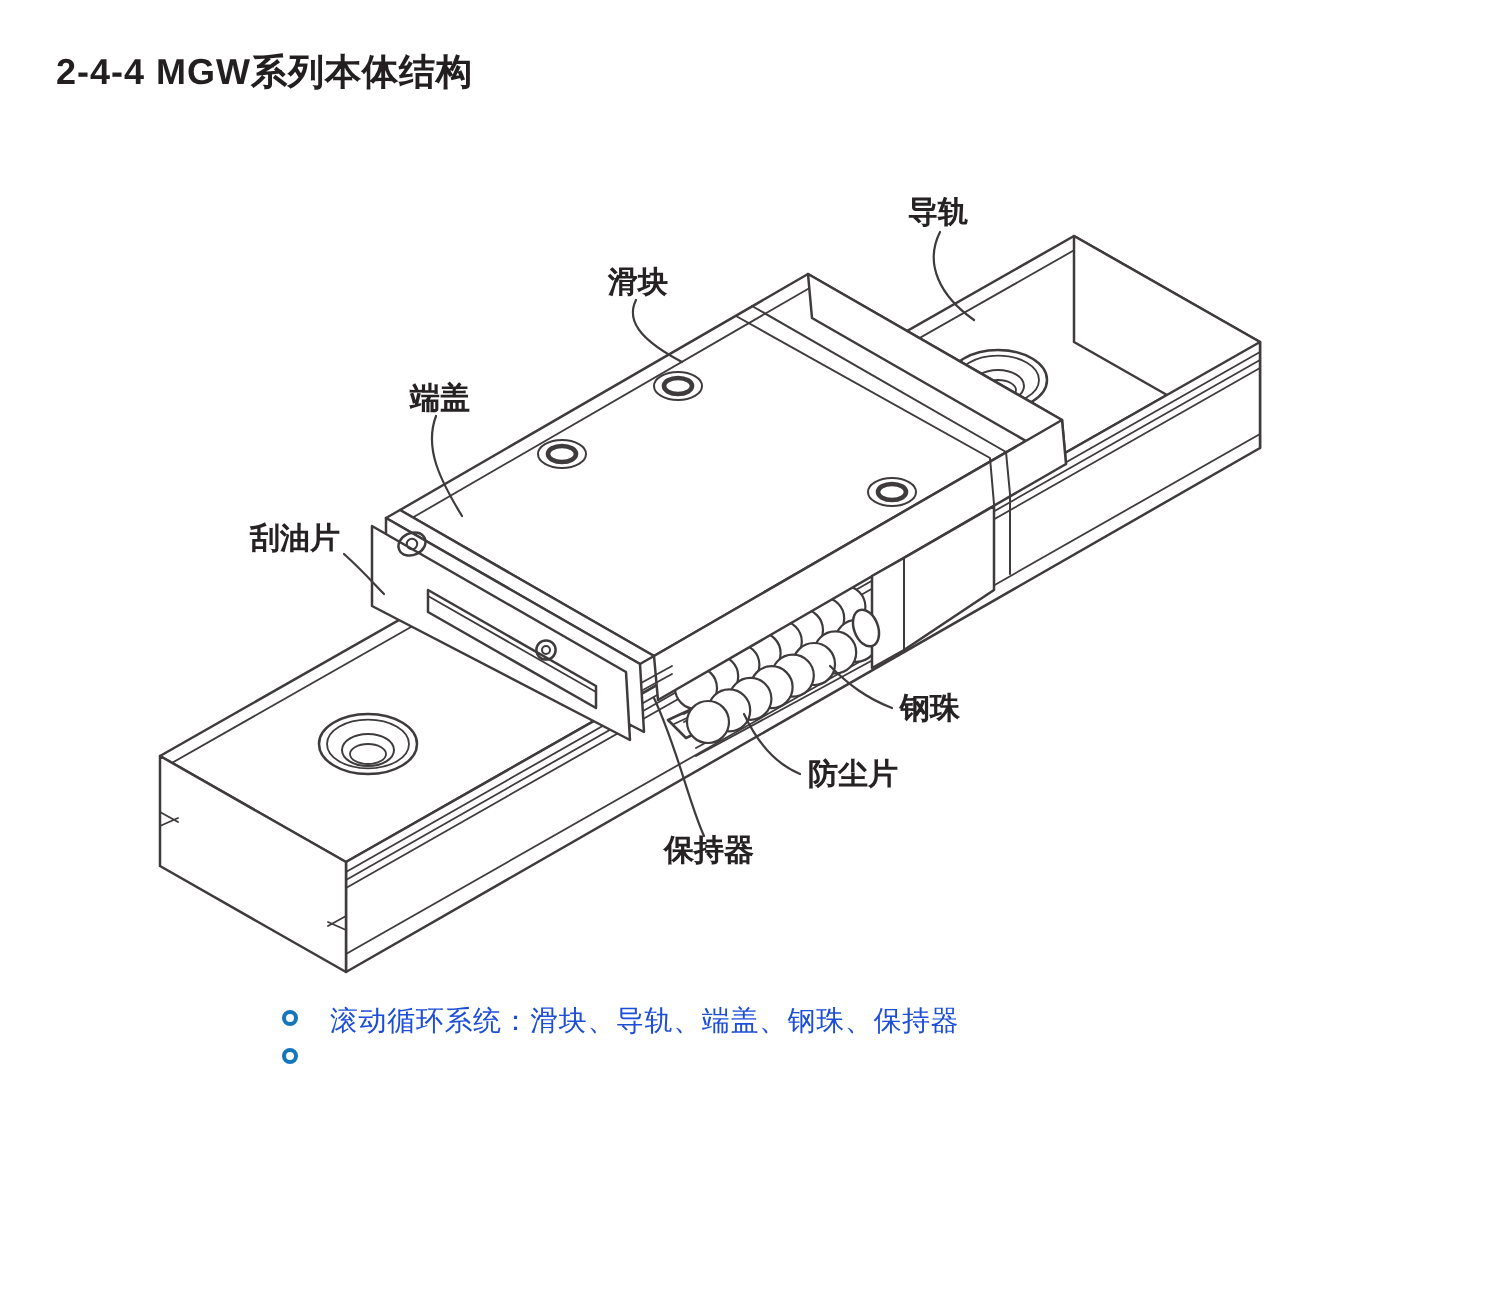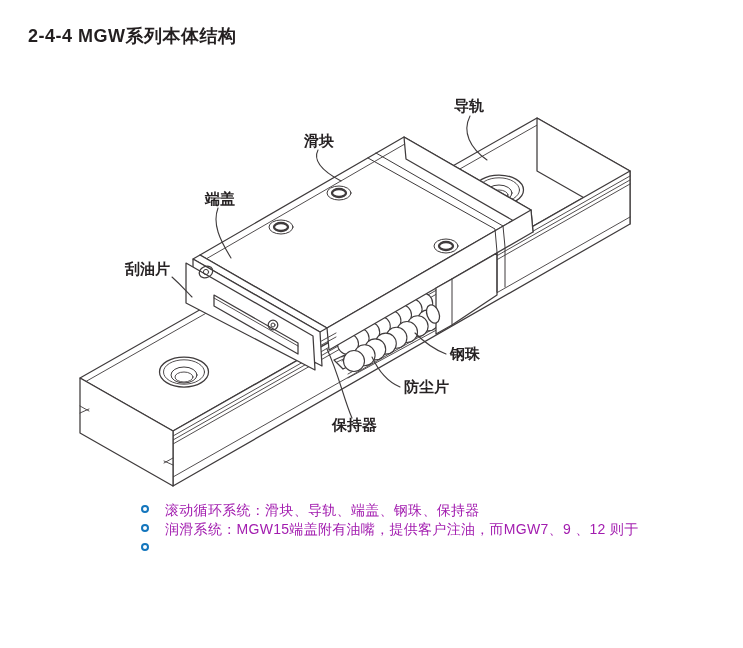--- a/index.html
+++ b/index.html
@@ -3,21 +3,21 @@
 <meta charset="utf-8">
 <style>
   html,body{margin:0;padding:0;background:#fff;}
   #page{position:relative;width:743px;height:648px;background:#ffffff;overflow:hidden;
         font-family:"Liberation Sans",sans-serif;color:#262223;}
   #title{position:absolute;left:28px;top:24px;font-size:18px;font-weight:bold;
          letter-spacing:.5px;color:#231f20;white-space:nowrap;}
   #figure-svg{position:absolute;left:0;top:0;width:743px;height:648px;}
   #figure-svg text{font-family:"Liberation Sans",sans-serif;font-size:15px;font-weight:600;fill:#262223;}
   #bullet-list{position:absolute;left:141px;top:501px;}
-  .b-row{display:flex;align-items:flex-start;line-height:19px;font-size:14px;white-space:nowrap;color:#a21caf;}
+  .b-row{display:flex;align-items:flex-start;line-height:19px;font-size:14px;white-space:nowrap;color:#1d4ed8;}
   .b-dot{flex:0 0 auto;width:8px;height:8px;border:2.6px solid #1476bd;border-radius:50%;
          margin:3.5px 16px 0 0;background:#fff;box-sizing:border-box;}
   .b-dot.hidden{visibility:hidden;}
   .b-text{letter-spacing:.3px;}
 </style>
 </head>
 <body>
 
 <div id="page">
 
@@ -161,20 +161,16 @@
     <text x="332" y="430">保持器</text>
   </svg>
 
   <div id="bullet-list">
     <div class="b-row">
       <span class="b-dot"></span>
       <span class="b-text">滚动循环系统：滑块、导轨、端盖、钢珠、保持器</span>
     </div>
     <div class="b-row">
       <span class="b-dot"></span>
-      <span class="b-text">润滑系统：MGW15端盖附有油嘴，提供客户注油，而MGW7、9 、12 则于</span>
-    </div>
-    <div class="b-row">
-      <span class="b-dot"></span>
     </div>
   </div>
 
 </div>
 
 </body></html>

